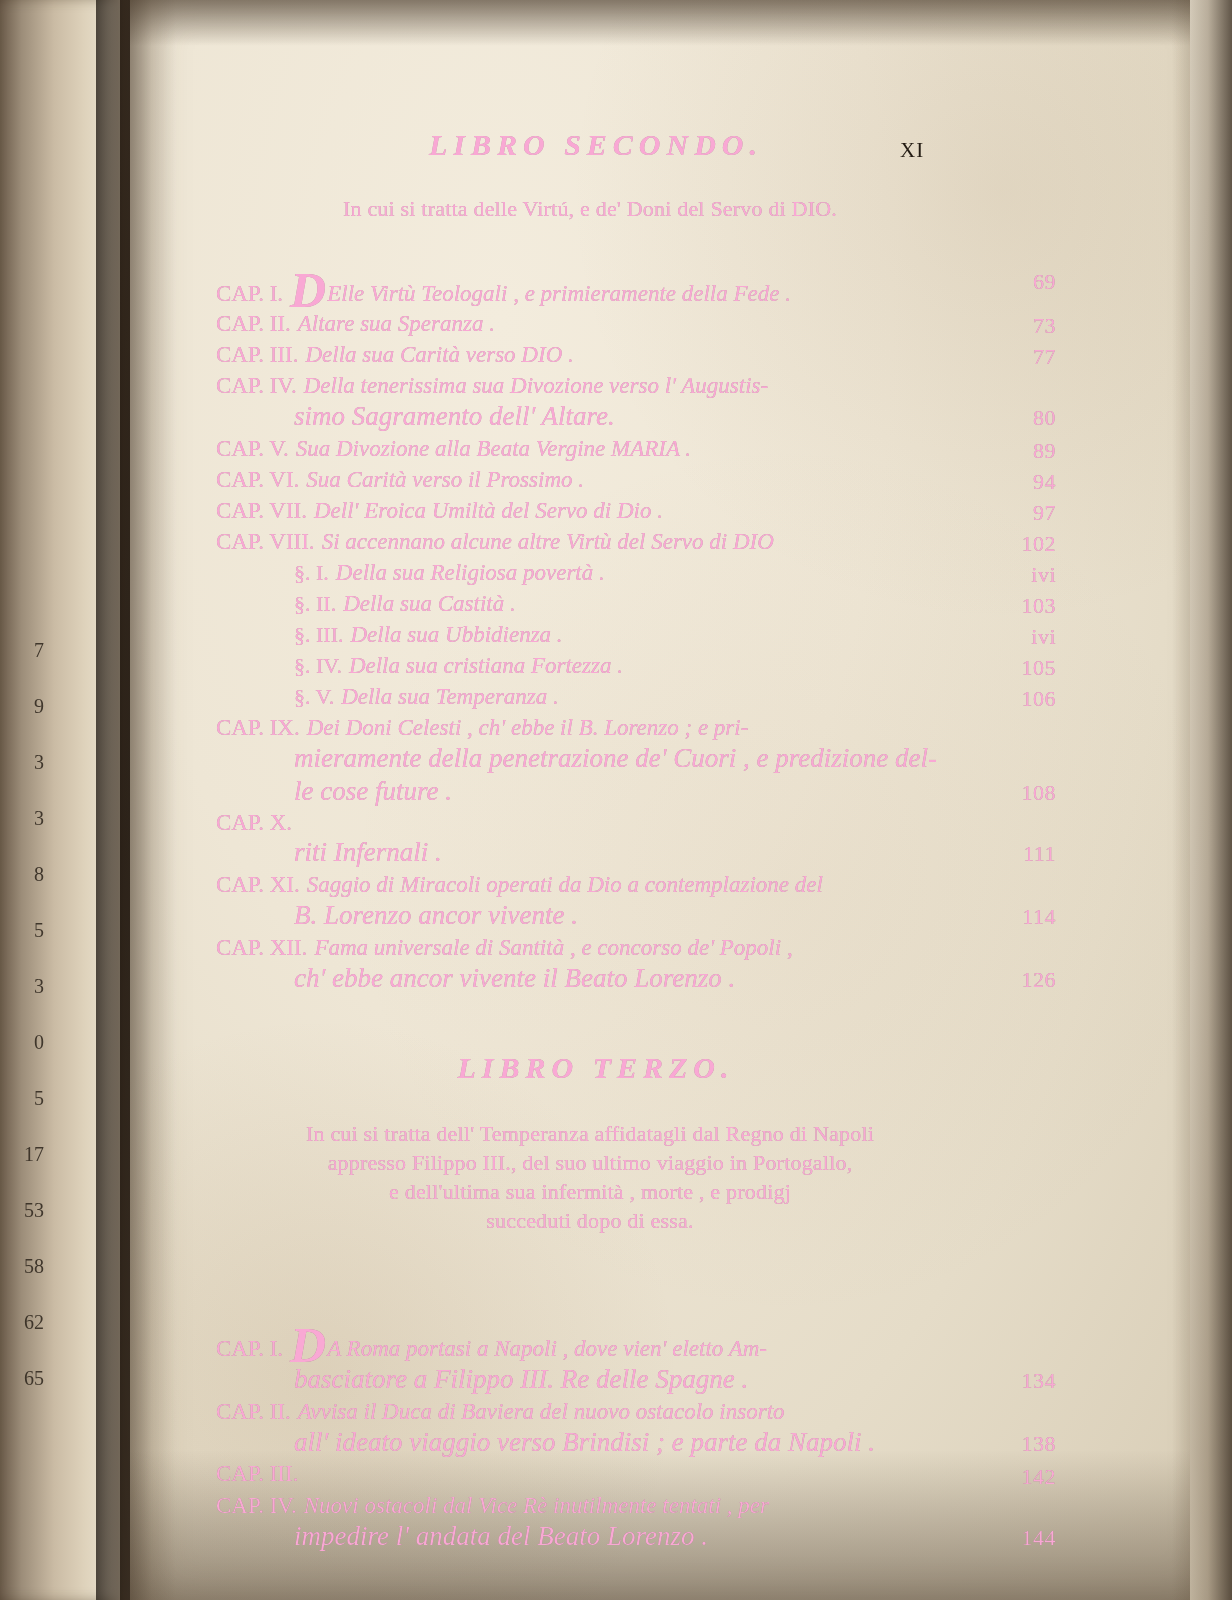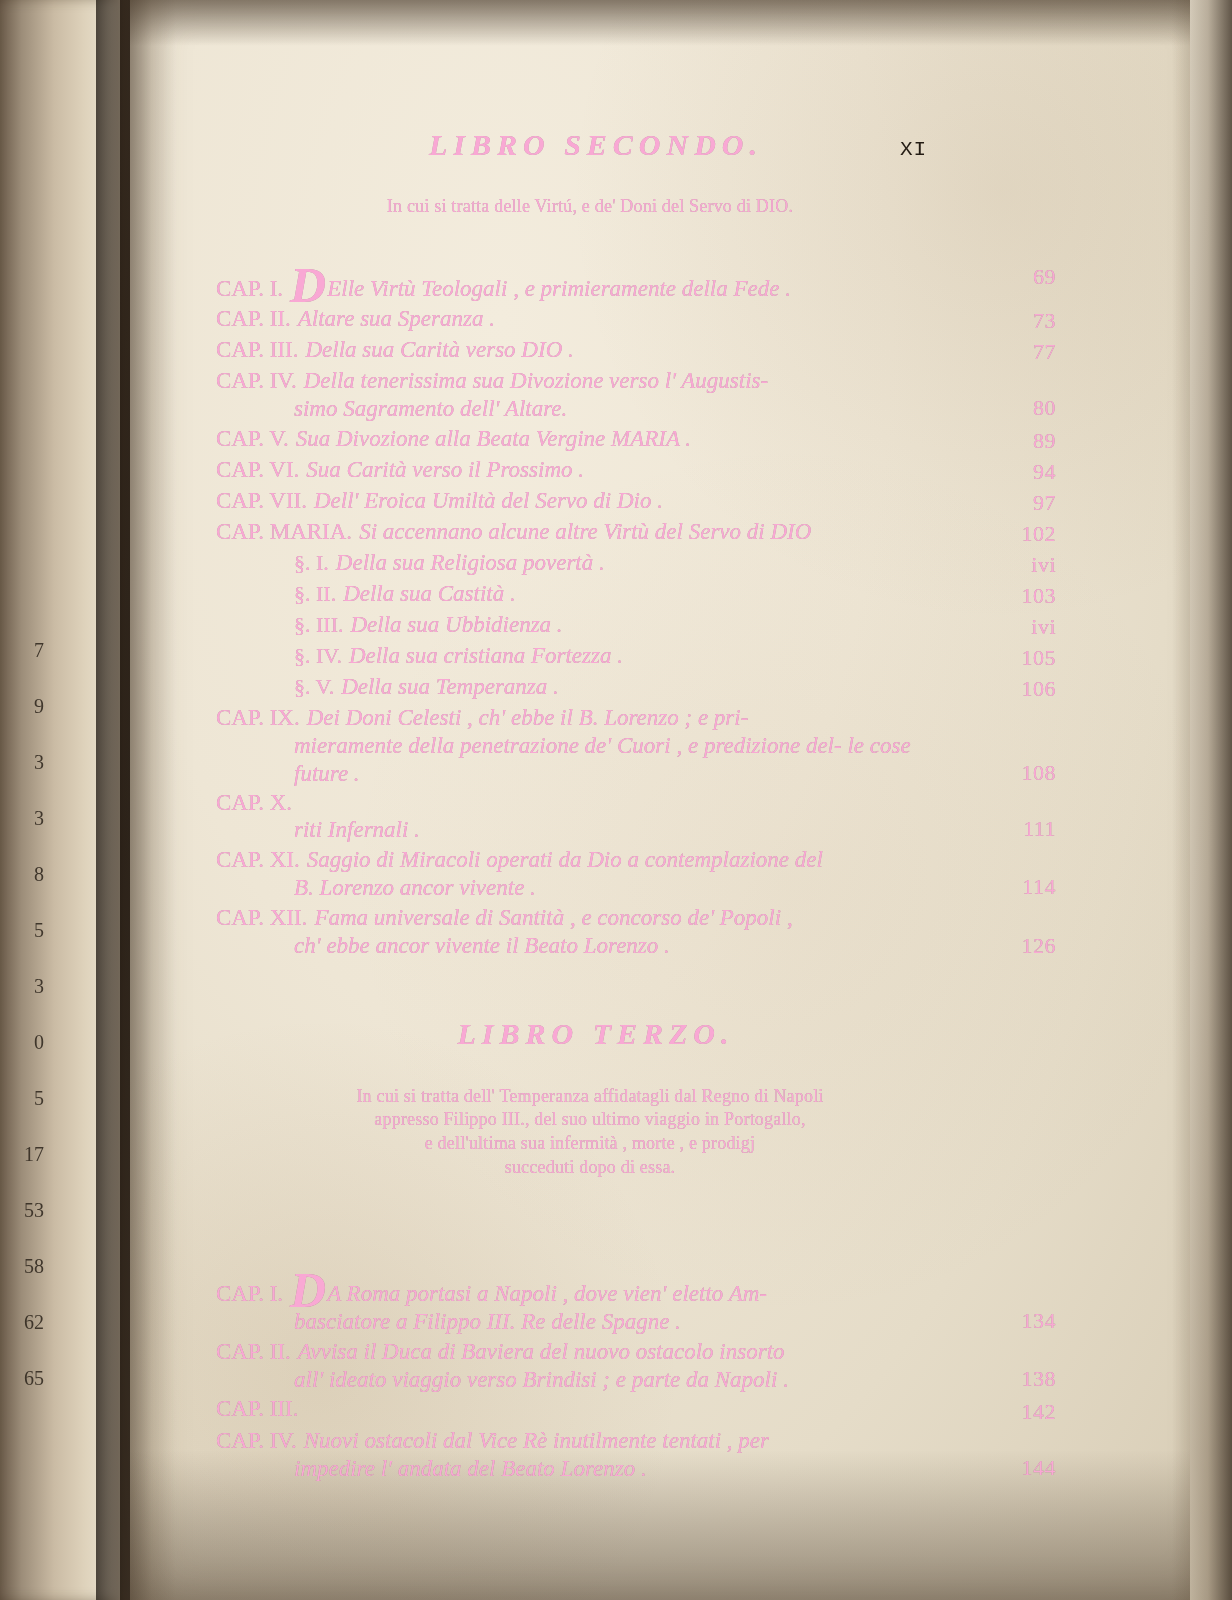--- a/index.html
+++ b/index.html
@@ -98,36 +98,36 @@
     position: absolute;
     left: 200px;
     top: 128px;
     width: 780px;
     color: #f9a8d4;
   }
   .folio {
     position: absolute;
     left: 900px;
     top: 138px;
-    font-family: Liberation Mono, monospace;
+    font-family: Liberation Serif, serif;
     font-size: 21px;
     letter-spacing: 1px;
     color: #241c14;
   }
   .book-title {
     font-style: italic;
     font-weight: bold;
     font-size: 30px;
     letter-spacing: 6px;
     text-align: center;
     margin: 0 0 34px 0;
     padding-left: 12px;
   }
   .book-sub {
-    font-size: 18px;
+    font-size: 22px;
     text-align: center;
     margin: 0 0 44px 0;
     letter-spacing: 0.2px;
   }
   .book-sub.multi {
     line-height: 1.32;
     text-align: center;
   }
   .toc { margin: 16px; }
   .row {
@@ -153,21 +153,21 @@
   }
   .ttl {
     flex: 1 1 auto;
     font-style: italic;
     font-size: 23px;
     line-height: 1.22;
     padding-right: 10px;
   }
   .cont {
     font-style: italic;
-    font-size: 23px;
+    font-size: 27px;
     line-height: 1.22;
     padding-left: 78px;
     padding-right: 10px;
     display: block;
   }
   .pg {
     position: absolute;
     right: -92px;
     font-family: "Liberation Serif", serif;
     font-size: 22px;
@@ -285,21 +285,21 @@
       <div class="row">
         <div class="rowline">
           <span class="cap">CAP. VII.</span>
           <span class="ttl">Dell' Eroica Umiltà del Servo di Dio .</span>
         </div>
         <span class="pg onfirst">97</span>
       </div>
 
       <div class="row">
         <div class="rowline">
-          <span class="cap">CAP. MARIA.</span>
+          <span class="cap">CAP. VIII.</span>
           <span class="ttl">Si accennano alcune altre Virtù del Servo di DIO</span>
         </div>
         <span class="pg onfirst">102</span>
       </div>
 
       <div class="row">
         <div class="rowline">
           <span class="cap sect">§. I.</span>
           <span class="ttl">Della sua Religiosa povertà .</span>
         </div>

